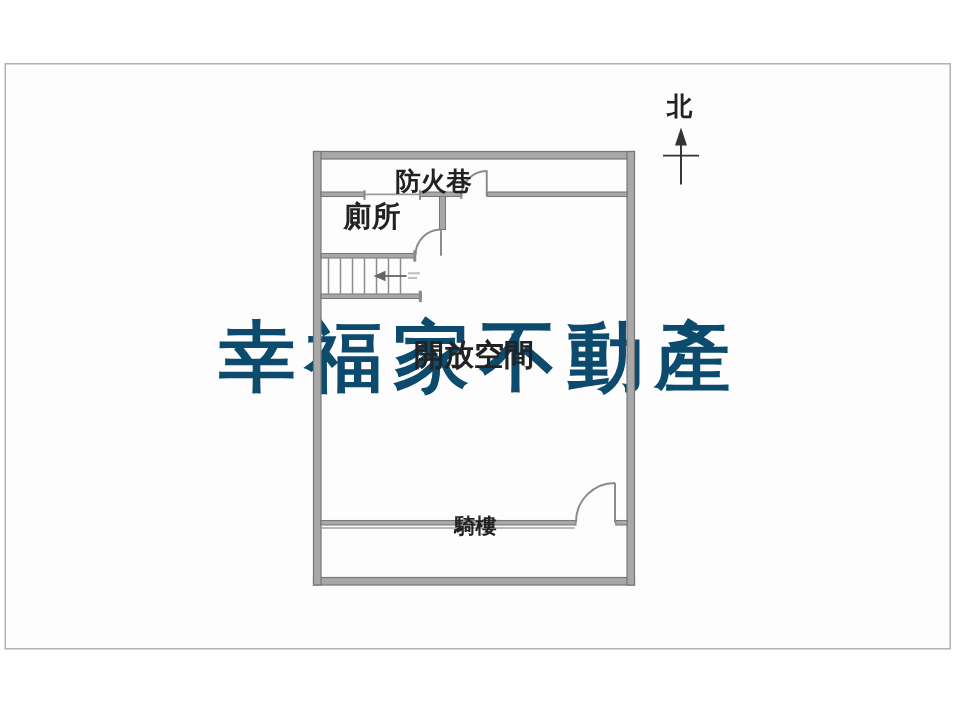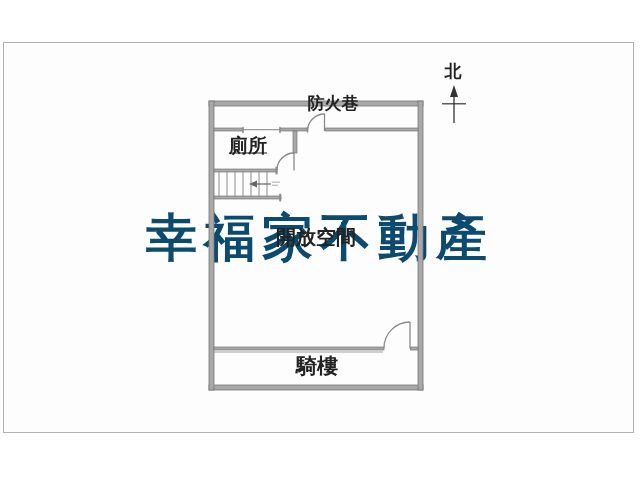--- a/index.html
+++ b/index.html
@@ -6,24 +6,24 @@
   body{width:640px;height:480px;position:relative;overflow:hidden;
        font-family:"Liberation Sans","DejaVu Sans",sans-serif;}
   .photo-frame{position:absolute;left:3px;top:42px;width:629px;height:389px;
        border:1px solid #b2b2b2;background:#fdfdfd;}
   .watermark{position:absolute;left:146px;top:212px;z-index:1;
        font-size:51px;line-height:1;font-weight:700;letter-spacing:7px;
        color:#0c4a6e;white-space:nowrap;user-select:none;}
   .plan-svg{position:absolute;left:0;top:0;z-index:2;}
   .room-label{position:absolute;z-index:3;color:#222222;font-weight:600;
        white-space:nowrap;transform:translate(-50%,-50%);line-height:1;}
-  .lbl-firelane{left:289px;top:103px;font-size:17px;margin-left:44px;}
-  .lbl-toilet{left:248px;top:145px;font-size:19px;text-decoration:underline;}
+  .lbl-firelane{left:289px;top:121px;font-size:17px;}
+  .lbl-toilet{left:248px;top:145px;font-size:19px;}
   .lbl-open{left:316px;top:237px;font-size:20px;}
-  .lbl-arcade{left:317px;top:365px;font-size:21px;}
+  .lbl-arcade{left:317px;top:350px;font-size:14px;}
   .lbl-north{left:453px;top:71px;font-size:17px;font-weight:700;}
 </style>
 </head>
 <body>
 
 <div class="photo-frame"></div>
 
 <div class="watermark">幸福家不動產</div>
 
 <svg class="plan-svg" width="640" height="480" viewBox="0 0 640 480">

